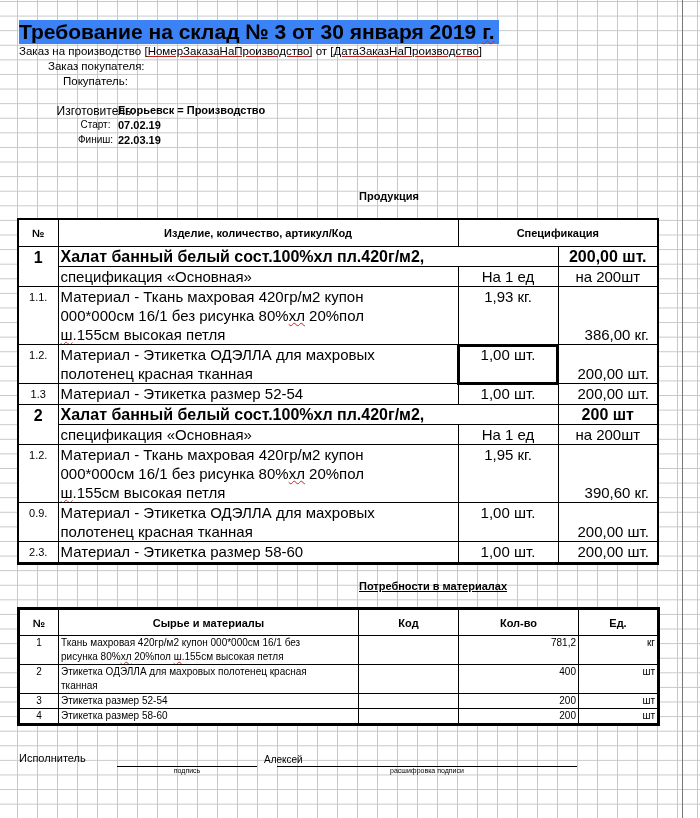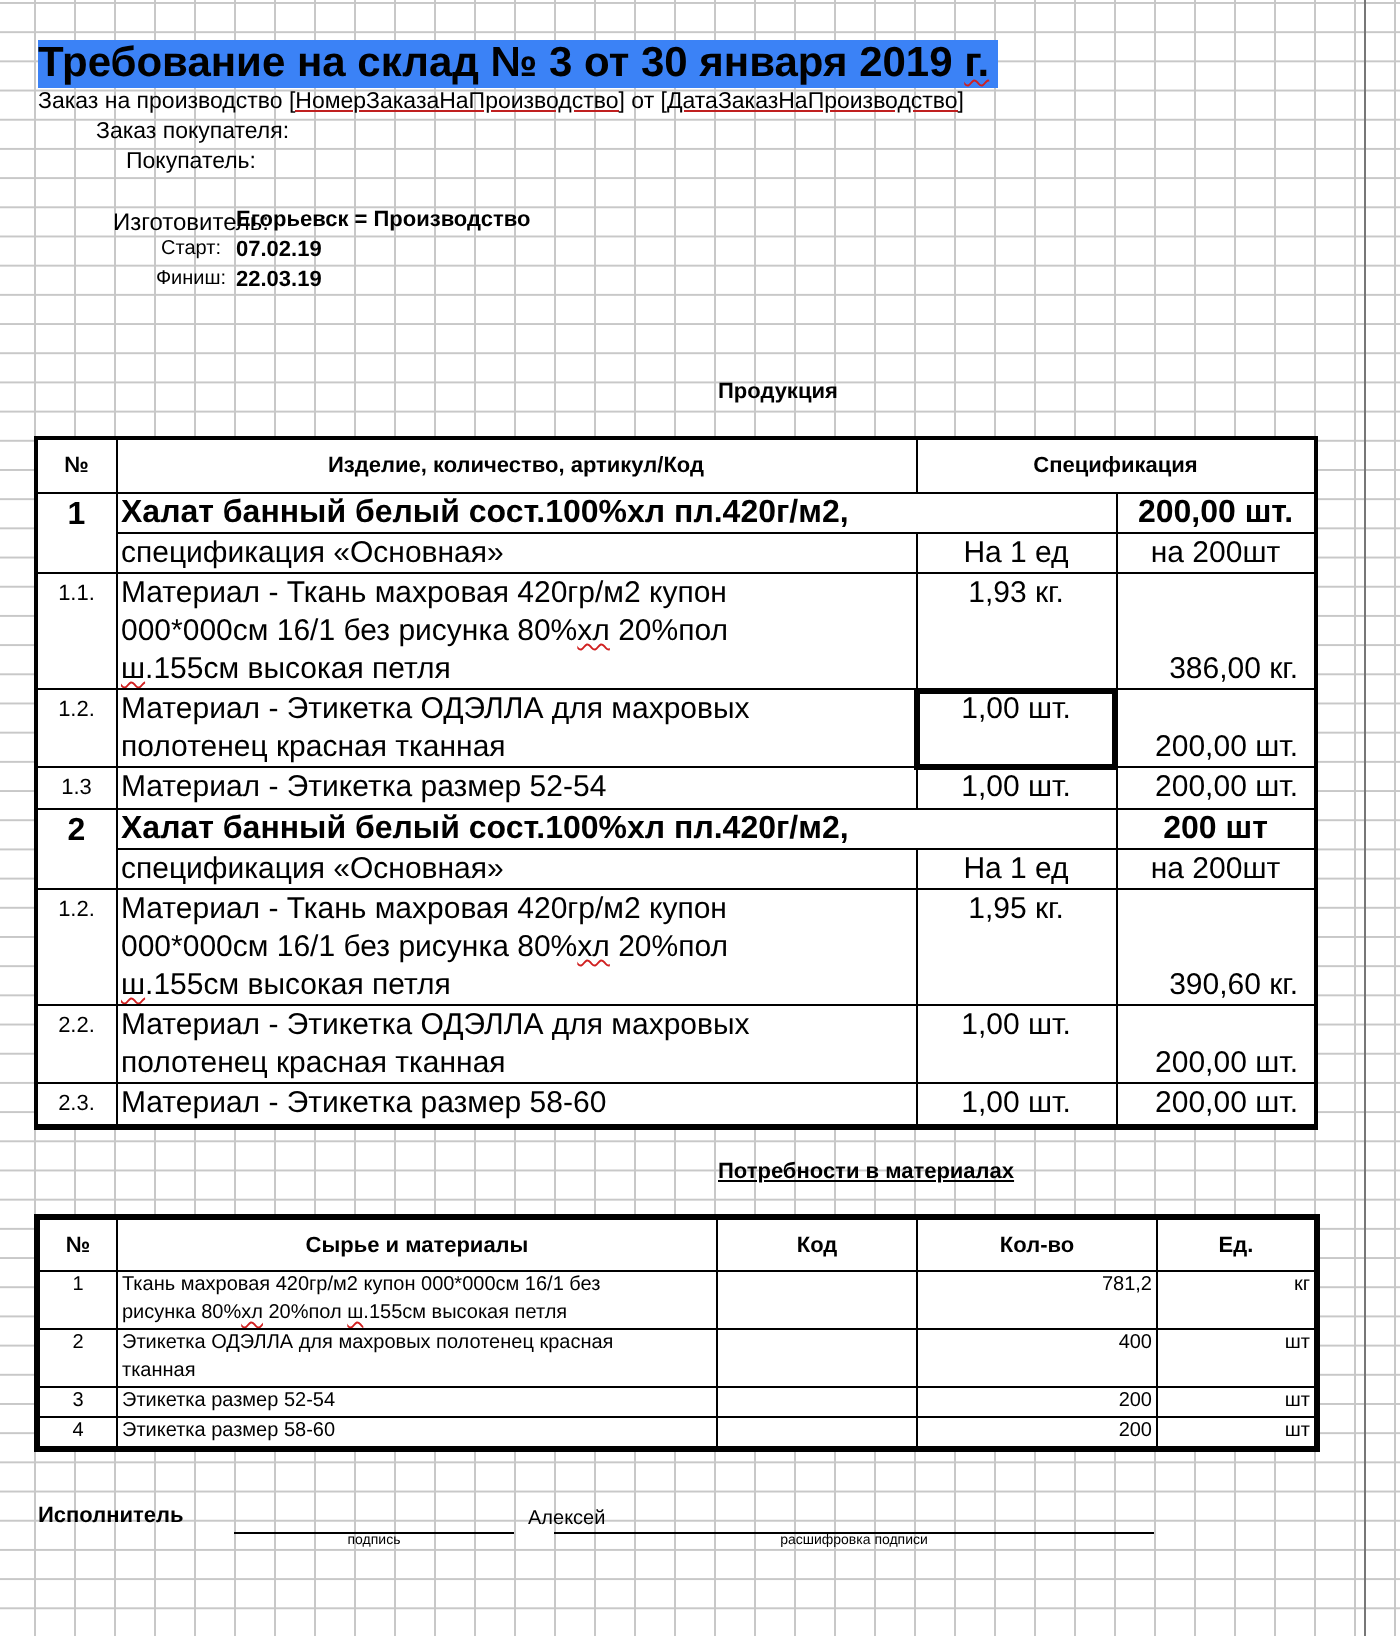--- a/index.html
+++ b/index.html
@@ -39,21 +39,21 @@
   .wavy { text-decoration:underline wavy #d02020; text-decoration-thickness:1px; }
   .sel { outline:3px solid #000; outline-offset:-2px; position:relative; }
   .handle { position:absolute; right:-4px; bottom:-4px; width:6px; height:6px; background:#000; }
 
   #mat { left:17px; top:607px; border:3px solid #000; }
   #mat td { font-size:10px; line-height:14px; }
   #mat .hd td { font-size:11px; font-weight:bold; text-align:center; vertical-align:middle; height:25px; }
   #mat .c { text-align:center; }
   #mat .r { text-align:right;padding-left:28px; }
 
-  .sig-label { left:19px; top:752px; font-size:11px; font-weight:bold; }
+  .sig-label { left:19px; top:752px; font-size:11px; font-weight:normal; }
   .sig-line { position:absolute; height:1px; background:#000; }
   .sig-name { left:264px; top:754px; font-size:10px; }
   .cap { font-size:7px; text-align:center; position:absolute; }
 </style>
 </head>
 <body>
 
 <div class="pagebreak"></div>
 
 <div class="abs title"><span>Требование на склад № 3 от 30 января 2019 </span><span class="sq">г.</span></div>
@@ -138,21 +138,21 @@
     <td class="num">1.2.</td>
     <td>
           <div>Материал - Ткань махровая 420гр/м2 купон</div>
           <div>000*000см 16/1 без рисунка 80%<span class="wavy">хл</span> 20%пол</div>
           <div><span class="wavy">ш</span>.155см высокая петля</div>
         </td>
     <td class="c">1,95 кг.</td>
     <td class="r">390,60 кг.</td>
   </tr>
   <tr>
-    <td class="num">2.2.</td>
+    <td class="num">0.9.</td>
     <td>
           <div>Материал - Этикетка ОДЭЛЛА для махровых</div>
           <div>полотенец красная тканная</div>
         </td>
     <td class="c">1,00 шт.</td>
     <td class="r">200,00 шт.</td>
   </tr>
   <tr class="last">
     <td class="num">2.3.</td>
     <td>Материал - Этикетка размер 58-60</td>

